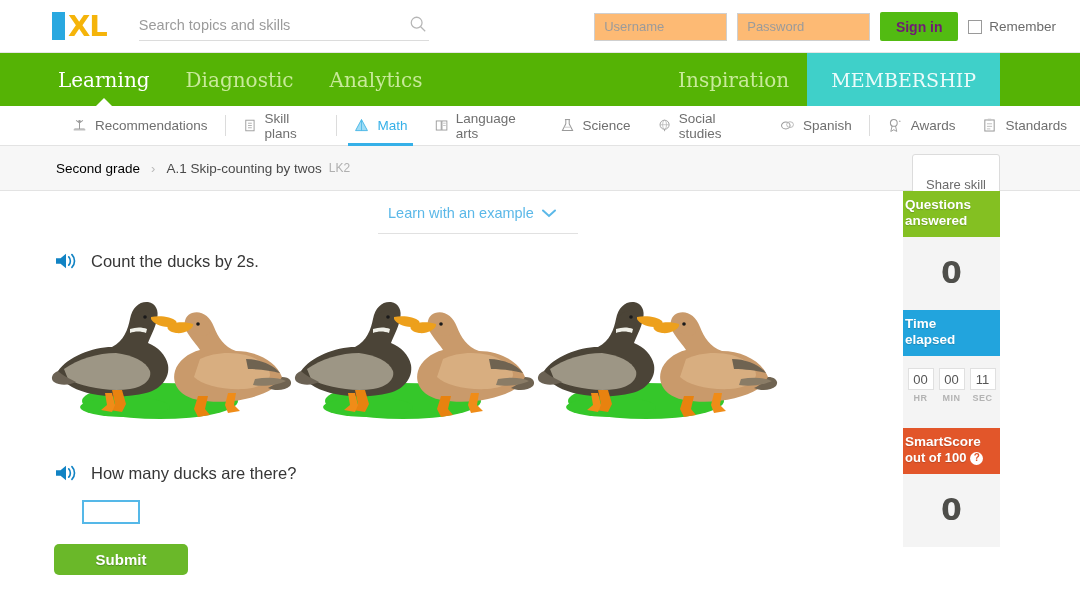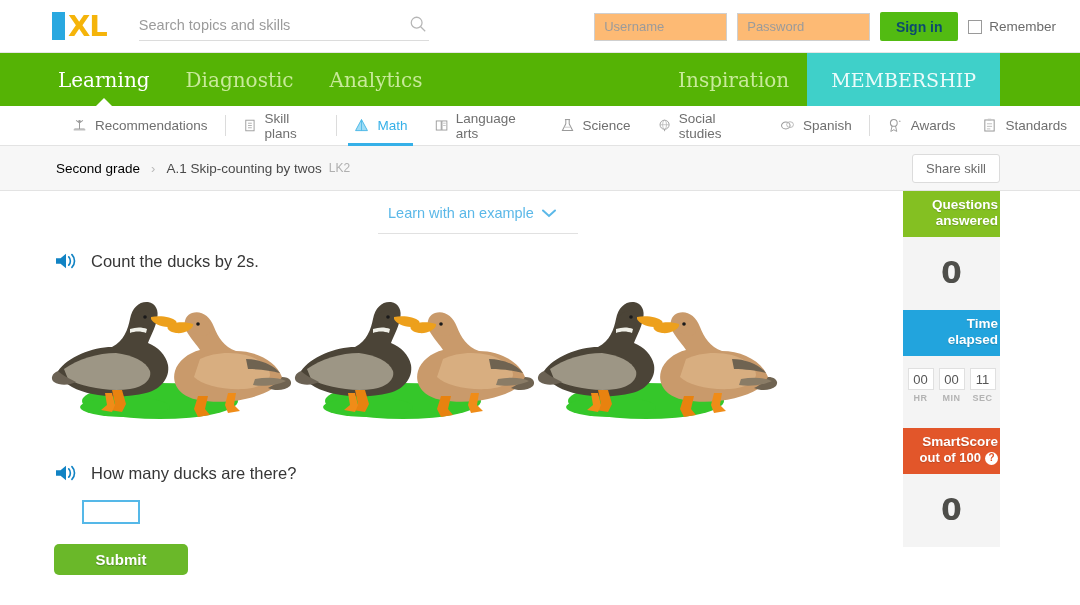--- a/index.html
+++ b/index.html
@@ -41,21 +41,21 @@
     display: flex; align-items: center; gap: 10px;
   }
   .login-field {
     width: 133px; height: 28px; border: 1px solid #cfcfcf; background:#fdba74;
     padding: 0 9px; font-size: 13px; color: #555; outline: none;
     font-family: "Liberation Sans", sans-serif;
   }
   .login-field::placeholder { color: #9b9b9b; }
   .signin-btn {
     width: 78px; height: 29px; background: #52bb12; border: none;
-    color: #0c4a6e; font-size: 14px; font-weight: bold; cursor: pointer;
+    color: #701a75; font-size: 14px; font-weight: bold; cursor: pointer;
     font-family: "Liberation Sans", sans-serif; border-radius: 2px; text-align: center;
   }
   .remember { display:flex; align-items:center; gap:7px; font-size:13.5px; color:#6b6b6b; }
   .remember-box { width:14px; height:14px; border:1px solid #9a9a9a; background:#fff; }
 
   
   .greennav {
     position: relative; height: 53px; width: 1080px; background: #55b305;
     display: flex; align-items: stretch;
   }
@@ -98,21 +98,21 @@
     height: 45px; width: 1080px; background: #f7f7f7; border-bottom:1px solid #e3e3e3;
     display:flex; align-items:center; padding-left: 56px; position: relative;
   }
   .crumb { font-size: 13.5px; color: #000000; }
   .crumb-sep { margin: 0 11px; color: #b9b9b9; font-size: 13px; }
   .crumb-current { font-size: 13.5px; color: #4a4a4a; }
   .crumb-code { font-size: 12px; color: #b0b0b0; margin-left: 7px; }
   .share-btn {
     position:absolute; right: 80px; top: 8px;
     background:#fff; border:1px solid #dcdcdc; border-radius:3px;
-    padding: 6px 13px; font-size: 13px; color:#6b6b6b; cursor:pointer;
+    padding: 22px 13px; font-size: 13px; color:#6b6b6b; cursor:pointer;
   }
 
   
   .content { position: relative; width:1080px; height: 415px; background:#fff; }
 
   .learn-link {
     position:absolute; left: 388px; top: 14px;
     font-size: 14.5px; color: #5bb8e8; cursor:pointer;
     display:flex; align-items:center; gap: 8px;
   }
@@ -144,21 +144,21 @@
     color: #ffffff; font-size: 15px; font-weight: bold; cursor:pointer;
     font-family: "Liberation Sans", sans-serif;
     text-shadow: 0 1px 1px rgba(0,0,0,.25);
   }
 
   
   .rpanel {
     position:absolute; right: 80px; top: 0px; width: 97px; background: #f4f4f4;
   }
   .rp-head {
-    text-align:right; color:#fff; font-weight:bold; font-size: 13.5px;
+    text-align:left; color:#fff; font-weight:bold; font-size: 13.5px;
     line-height: 16px; padding: 6px 2px 8px;
     text-shadow: 0 1px 1px rgba(0,0,0,.18);
   }
   .rp-head.green { background: #84c022; }
   .rp-head.blue  { background: #22a4dd; }
   .rp-head.orange{ background: #e2562a; }
   .rp-head .sub { font-weight:bold; font-size: 13px; }
   .rp-val {
     text-align:center; font-size: 30px; font-weight: bold; color: #4e4e4a;
     padding: 18px 0 20px; font-family: "DejaVu Sans", sans-serif;

